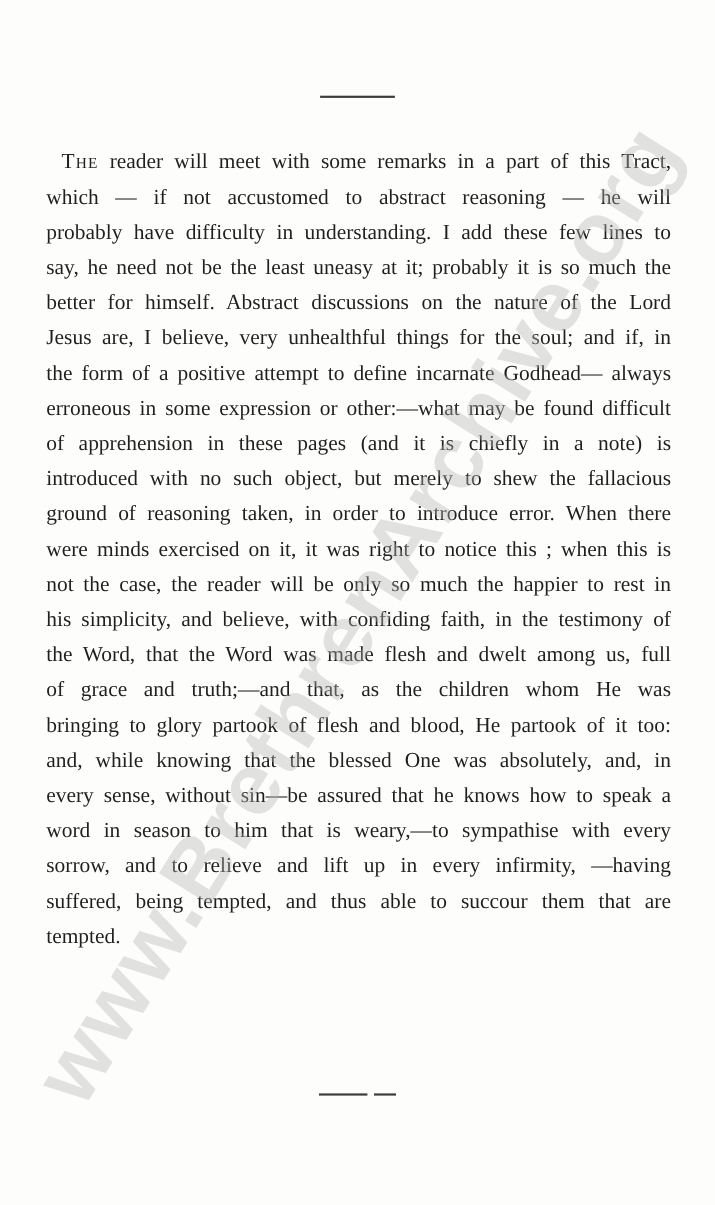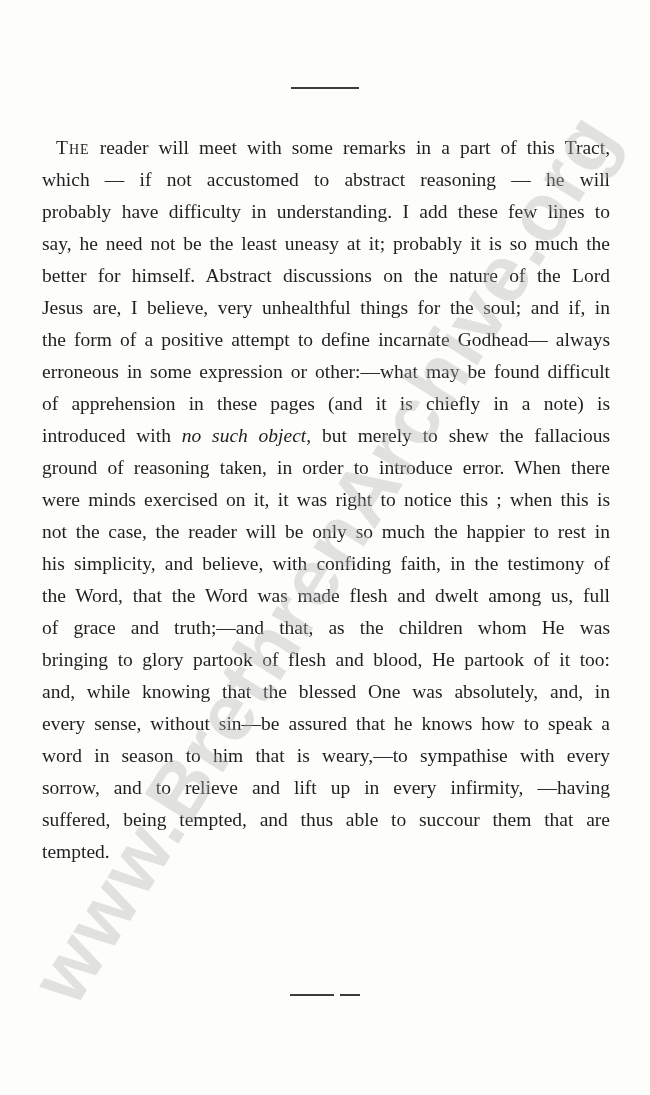--- a/index.html
+++ b/index.html
@@ -69,21 +69,20 @@
     line-height: 32px;
     text-align: justify;
     text-indent: 14px;
     word-spacing: 3px;
   }
   .lead {
     font-variant: small-caps;
     letter-spacing: 1px;
   }
   .it {
-    font-style: italic;
   }
 </style>
 </head>
 <body>
 
 <div class="page">
 
   <div class="watermark">www.BrethrenArchive.org</div>
 
   <div class="divider top">

